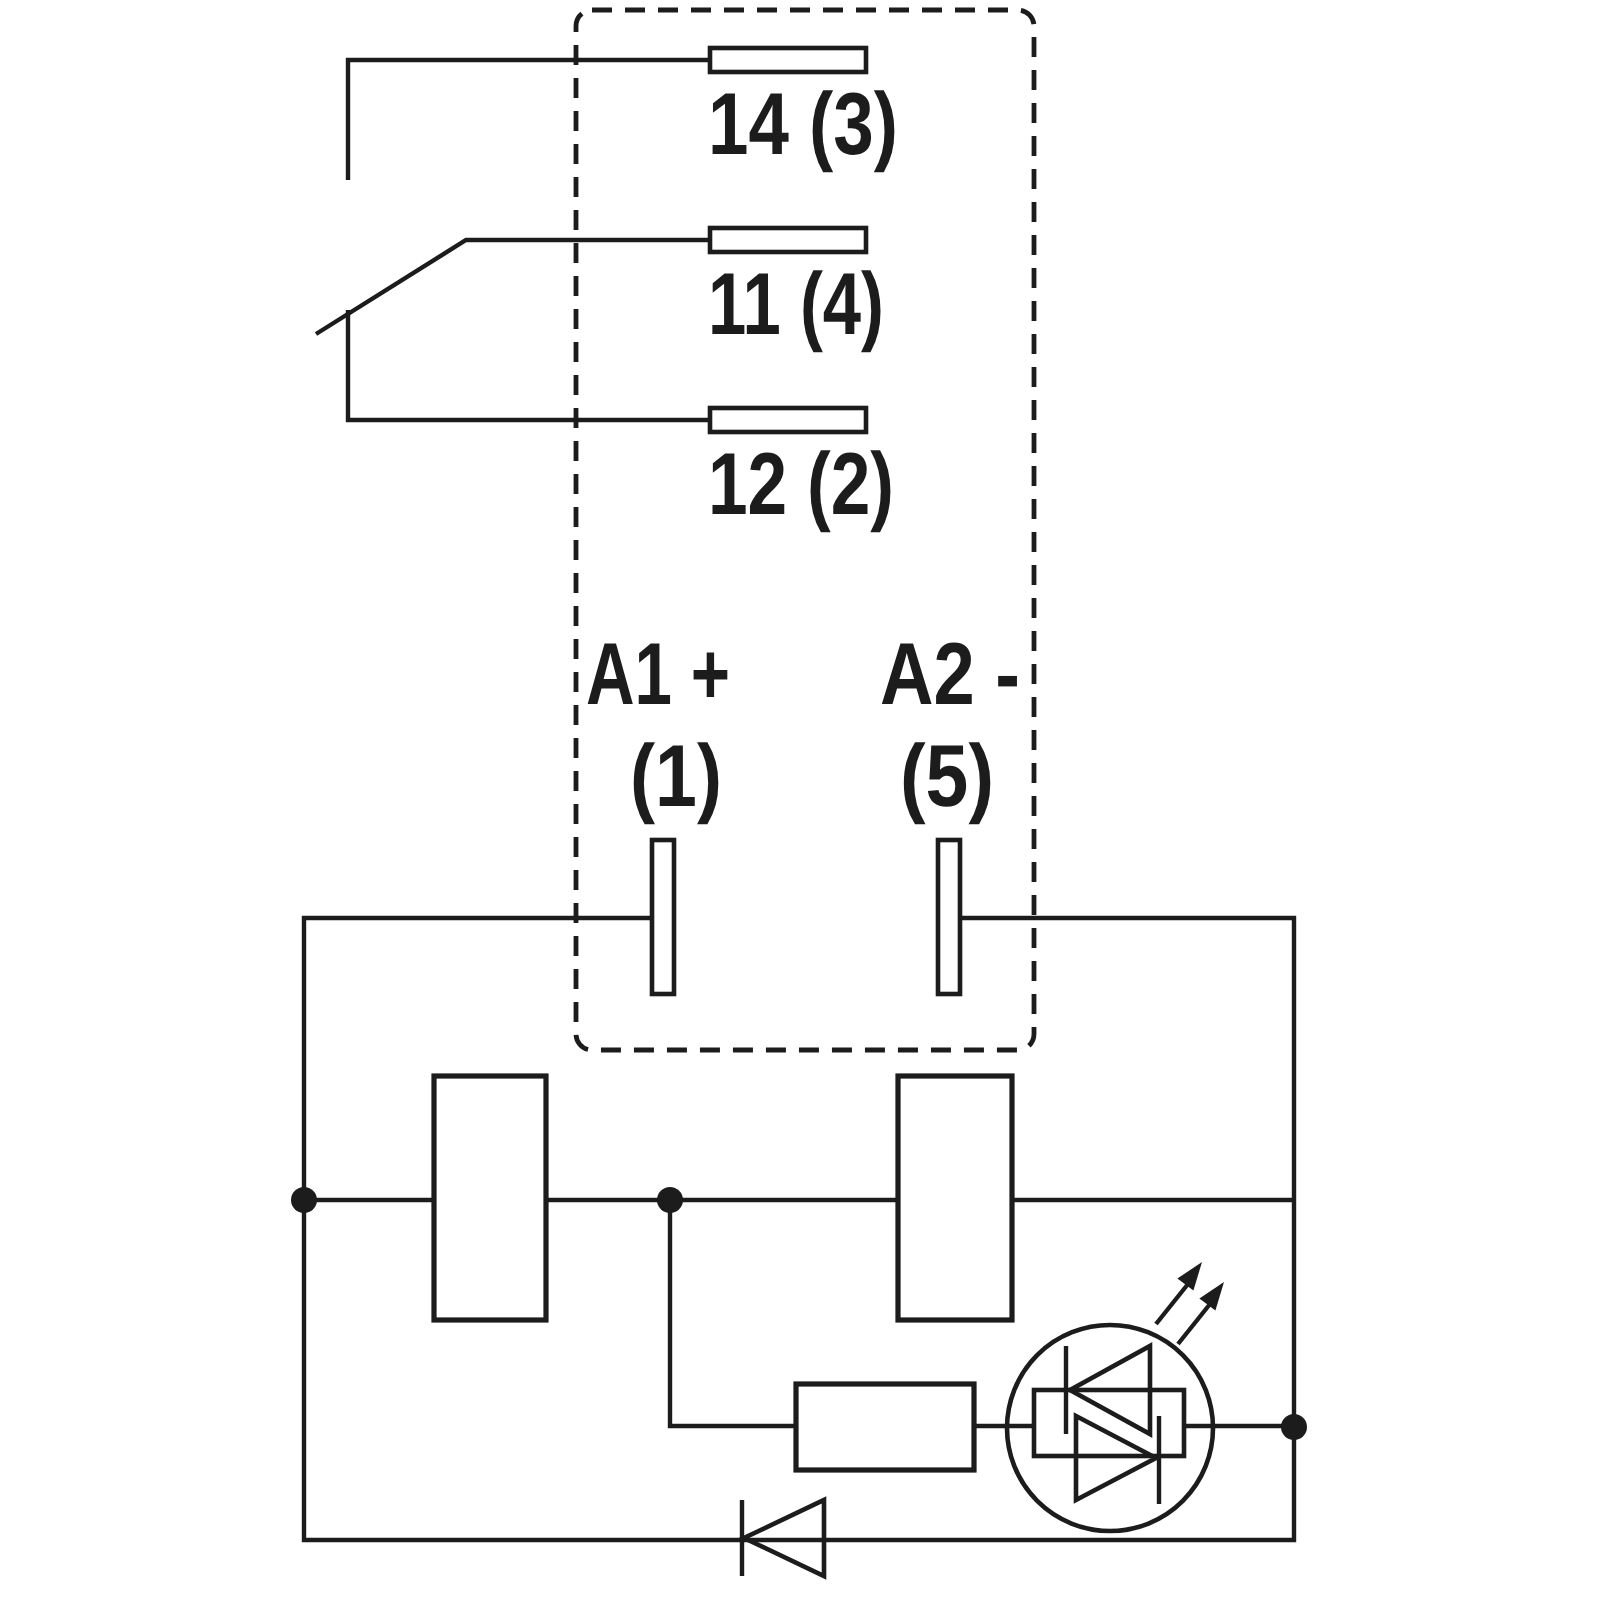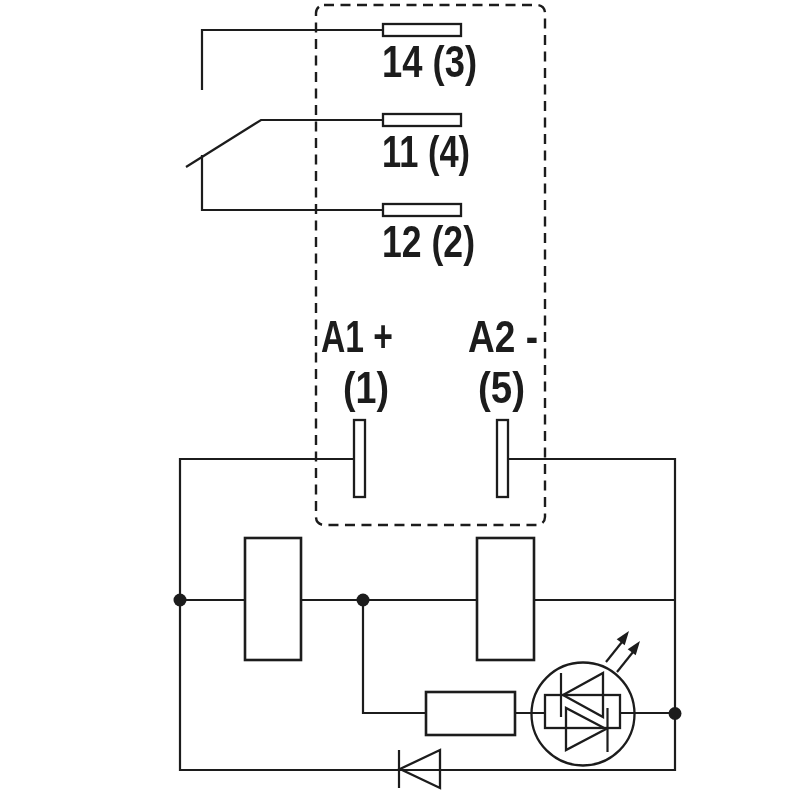--- a/index.html
+++ b/index.html
@@ -1,17 +1,17 @@
 <!DOCTYPE html>
 <html style="--line: #1c1c1c; --bg: #ffffff;"><head>
 <meta charset="utf-8">
 <style>
   :root { --line:#1c1c1c; --bg:#ffffff; }
   html,body { margin:0; padding:0; background:var(--bg); }
-  .stage { position:relative; width:704px; height:800px; background:var(--bg); overflow:hidden;margin-left:28px; }
+  .stage { position:relative; width:704px; height:800px; background:var(--bg); overflow:hidden; }
   svg { display:block; }
   text {
     font-family:"Liberation Sans", sans-serif;
     font-weight:700;
     font-size:44px;
     fill:var(--line);
   }
   .wire  { stroke:var(--line); fill:none; stroke-width:2.2; stroke-linecap:butt; }
   .comp  { stroke:var(--line); fill:var(--bg); stroke-width:2.6; }
   .blade { stroke:var(--line); fill:var(--bg); stroke-width:2.3; }

